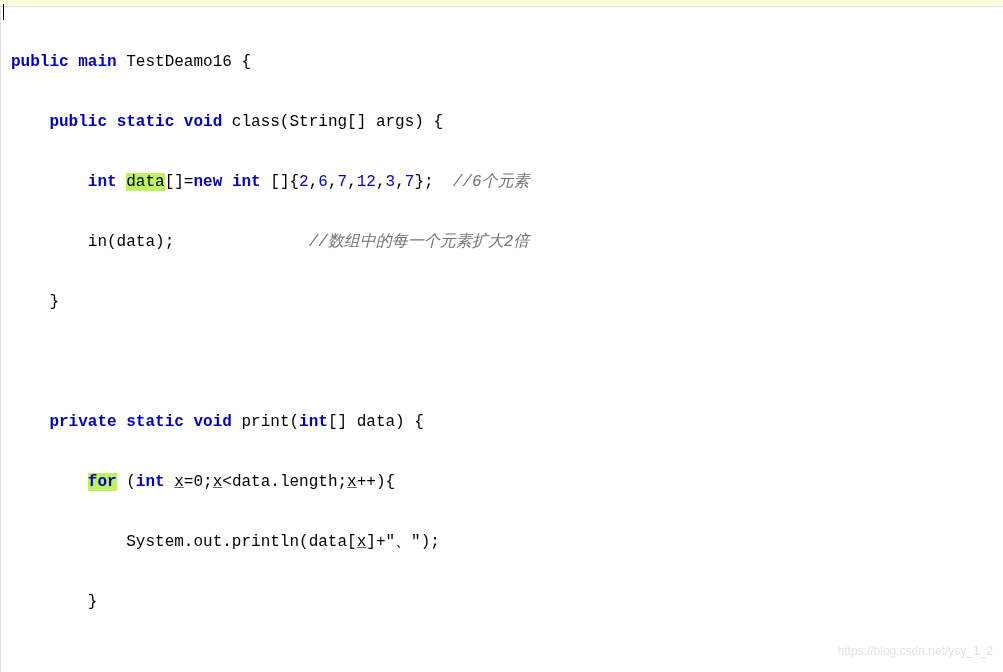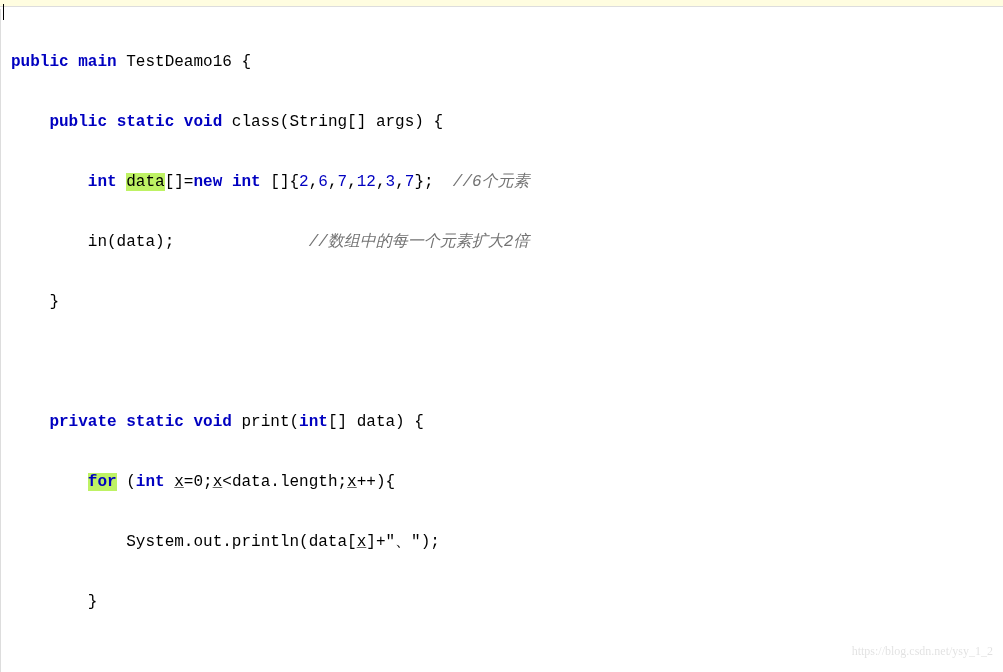--- a/index.html
+++ b/index.html
@@ -39,21 +39,21 @@
   .lit  { color: #0000c0; }
   .cm   { color: #737373; font-style: italic; text-align: center; }
   .hl   { background: #bef264; }
   .it { color:#000;}
   .u { text-decoration: underline; text-decoration-color:#666; }
   .member { color:#000; }
   .watermark {
     position:absolute;
     bottom:6px;
     right:10px;
-    font-family:Liberation Serif, serif;
+    font-family:Liberation Sans, sans-serif;
     font-size:12px;
     color:rgba(0,0,0,0.12);
   }
   .line { display:block; }
 </style>
 </head>
 <body>
 
 <div class="top-ruler"><span class="cursor"></span></div>
 

